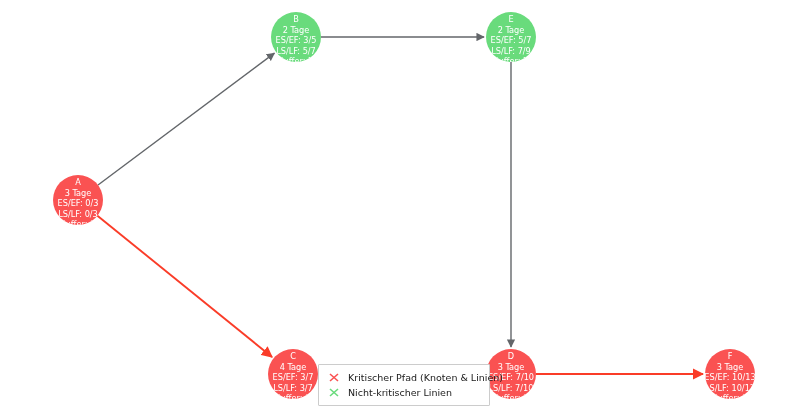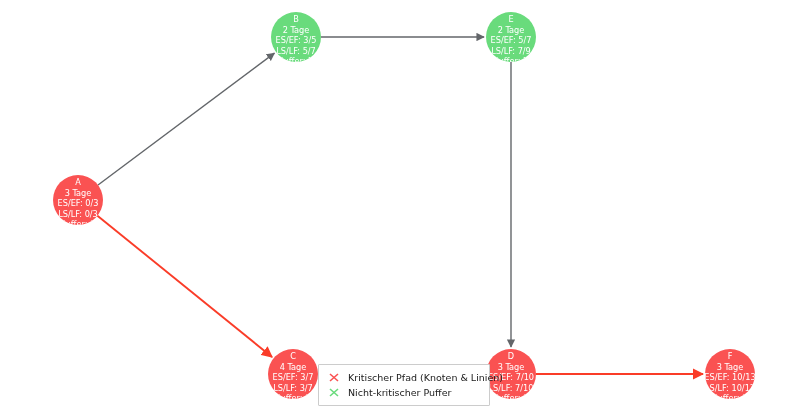--- a/index.html
+++ b/index.html
@@ -172,17 +172,17 @@
       <div class="legend-row">
         <svg class="legend-marker" viewBox="0 0 20 15">
           <path d="M 6 4 L 14 11 M 14 4 L 6 11" stroke="#fa5252" stroke-width="1.6" fill="none"></path>
         </svg>
         <span class="legend-label">Kritischer Pfad (Knoten &amp; Linien)</span>
       </div>
       <div class="legend-row">
         <svg class="legend-marker" viewBox="0 0 20 15">
           <path d="M 6 4 L 14 11 M 14 4 L 6 11" stroke="#69db7c" stroke-width="1.6" fill="none"></path>
         </svg>
-        <span class="legend-label">Nicht-kritischer Puffer</span>
+        <span class="legend-label">Nicht-kritischer Linien</span>
       </div>
     </div>
 
 </div>
 
 </body></html>

